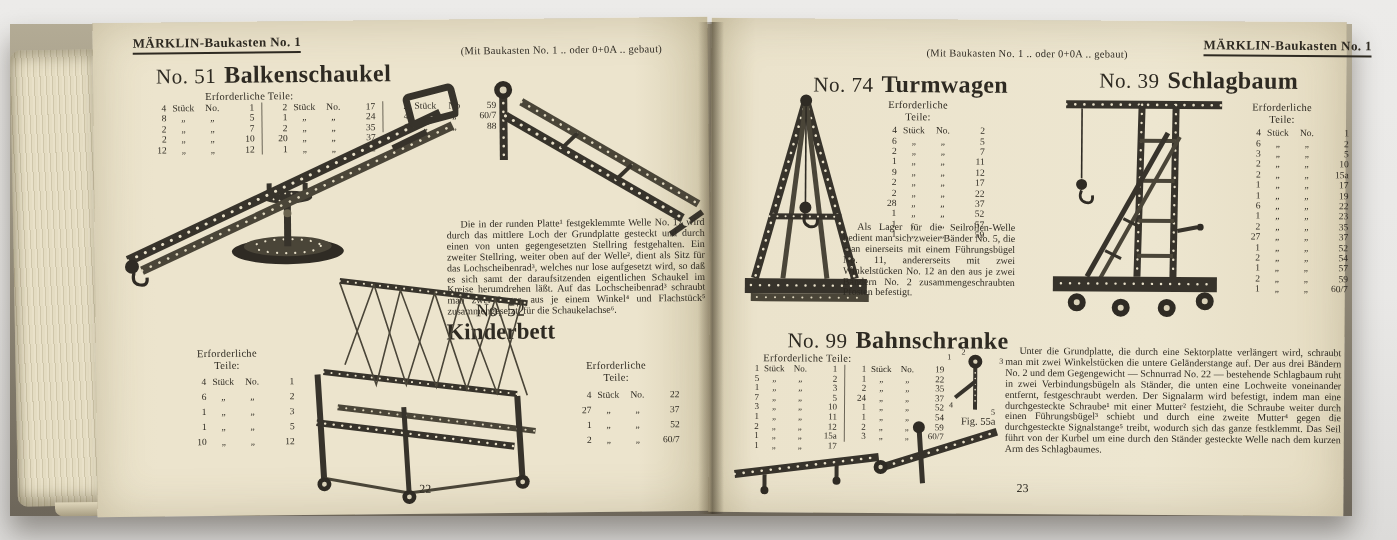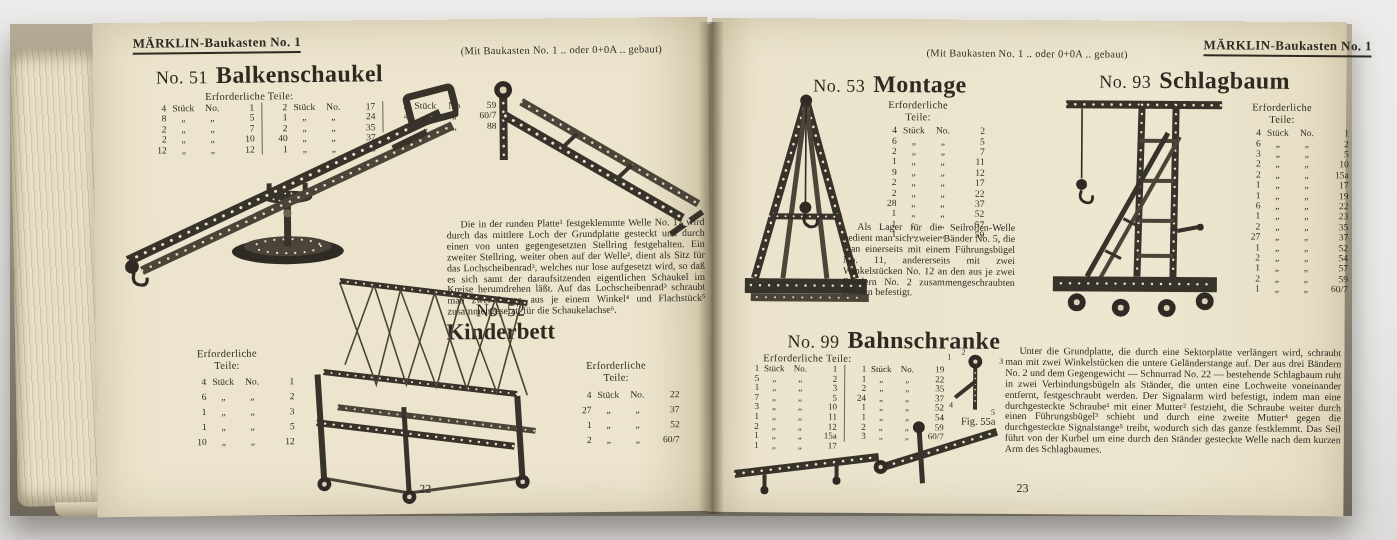--- a/index.html
+++ b/index.html
@@ -24,21 +24,21 @@
   .page-left{left:95px;width:615px;transform:rotate(-0.6deg);
     background:linear-gradient(90deg,#e9e1c8 0%,#ece4cd 10%,#ece4cd 88%,#d9d0b3 100%);}
   .page-right{left:710px;width:635px;transform:rotate(0.4deg);
     background:linear-gradient(90deg,#d9d0b3 0%,#ebe3cc 7%,#ede6d0 70%,#e5dcc2 100%);}
   .spine-shadow{position:absolute;left:698px;top:22px;width:26px;height:492px;
     background:linear-gradient(90deg,rgba(60,50,30,0) 0%,rgba(70,58,38,.40) 45%,rgba(40,32,18,.50) 55%,rgba(60,50,30,0) 100%);}
   .abs{position:absolute;}
   .kopf{font-weight:bold;font-size:13px;letter-spacing:.4px;border-bottom:2px solid #2e2a22;padding-bottom:1px;white-space:nowrap;}
   .kitnote{font-size:10.5px;white-space:nowrap;letter-spacing:.3px;}
   .mtitle{white-space:nowrap;}
-  .mtitle .tno{font-size:18px;letter-spacing:.5px;}
+  .mtitle .tno{font-size:21px;letter-spacing:.5px;}
   .mtitle .tname{font-size:24px;font-weight:bold;letter-spacing:.4px;margin-left:8px;}
   .mtitle-stack{text-align:center;line-height:1.05;}
   .mtitle-stack .tno{font-size:18px;display:block;}
   .mtitle-stack .tname{font-size:23px;font-weight:bold;display:block;}
   .pt-title{font-size:10.5px;letter-spacing:.3px;white-space:nowrap;}
   .pt-title.wrap{white-space:normal;text-align:center;width:78px;line-height:1.15;}
   .plist{font-size:9.5px;line-height:10.4px;}
   .prow{display:flex;white-space:nowrap;}
   .prow .q{width:18px;text-align:right;}
   .prow .a{width:34px;text-align:center;}
@@ -116,21 +116,21 @@
             <span class="b">„</span>
             <span class="n">24</span>
           </div>
           <div class="prow">
             <span class="q">2</span>
             <span class="a">„</span>
             <span class="b">„</span>
             <span class="n">35</span>
           </div>
           <div class="prow">
-            <span class="q">40</span>
+            <span class="q">20</span>
             <span class="a">„</span>
             <span class="b">„</span>
             <span class="n">37</span>
           </div>
           <div class="prow">
             <span class="q">1</span>
             <span class="a">„</span>
             <span class="b">„</span>
             <span class="n">52</span>
           </div>
@@ -292,21 +292,21 @@
     </div>
 
     <div class="abs pagenum" style="left:322px;top:462px;">22</div>
   </div>
 
   <div class="page page-right">
     <div class="abs kitnote" style="left:215px;top:28px;">(Mit Baukasten No. 1 .. oder 0+0A .. gebaut)</div>
     <div class="abs kopf" style="left:492px;top:16px;">MÄRKLIN-Baukasten No. 1</div>
 
     <div class="abs mtitle" style="left:102px;top:52px;">
-      <span class="tno">No. 53</span><span class="tname">Montage</span>
+      <span class="tno">No. 74</span><span class="tname">Turmwagen</span>
     </div>
     <div class="abs" style="left:168px;top:80px;">
       <div class="pt-title wrap">Erforderliche Teile:</div>
       <div class="plist" style="margin-top:2px;">
           <div class="prow">
             <span class="q">4</span>
             <span class="a">Stück</span>
             <span class="b">No.</span>
             <span class="n">2</span>
           </div>
@@ -388,21 +388,21 @@
       <path d="M70 127 q-4 10 4 13 q9 2 8 -8" fill="none" stroke="#2f2b24" stroke-width="3"></path>
       <rect x="10" y="192" width="122" height="15" fill="#37332b"></rect>
       <line x1="16" y1="199" x2="126" y2="199" stroke="#e8e0c9" stroke-width="2.4" stroke-dasharray="0.1 9" stroke-linecap="round"></line>
       <rect x="16" y="207" width="118" height="8" fill="#4a4538"></rect>
       <line x1="22" y1="211" x2="128" y2="211" stroke="#ded6bd" stroke-width="2" stroke-dasharray="0.1 9" stroke-linecap="round"></line>
     </svg>
 
     <div class="abs para" style="left:133px;top:203px;width:172px;">Als Lager für die Seilrollen-Welle bedient man sich zweier Bänder No. 5, die man einerseits mit einem Führungsbügel No. 11, andererseits mit zwei Winkelstücken No. 12 an den aus je zwei Bändern No. 2 zusammengeschraubten Pfosten befestigt.</div>
 
     <div class="abs mtitle" style="left:388px;top:46px;">
-      <span class="tno">No. 93</span><span class="tname">Schlagbaum</span>
+      <span class="tno">No. 39</span><span class="tname">Schlagbaum</span>
     </div>
     <div class="abs" style="left:532px;top:80px;">
       <div class="pt-title wrap">Erforderliche Teile:</div>
       <div class="plist" style="margin-top:2px;">
           <div class="prow">
             <span class="q">4</span>
             <span class="a">Stück</span>
             <span class="b">No.</span>
             <span class="n">1</span>
           </div>

